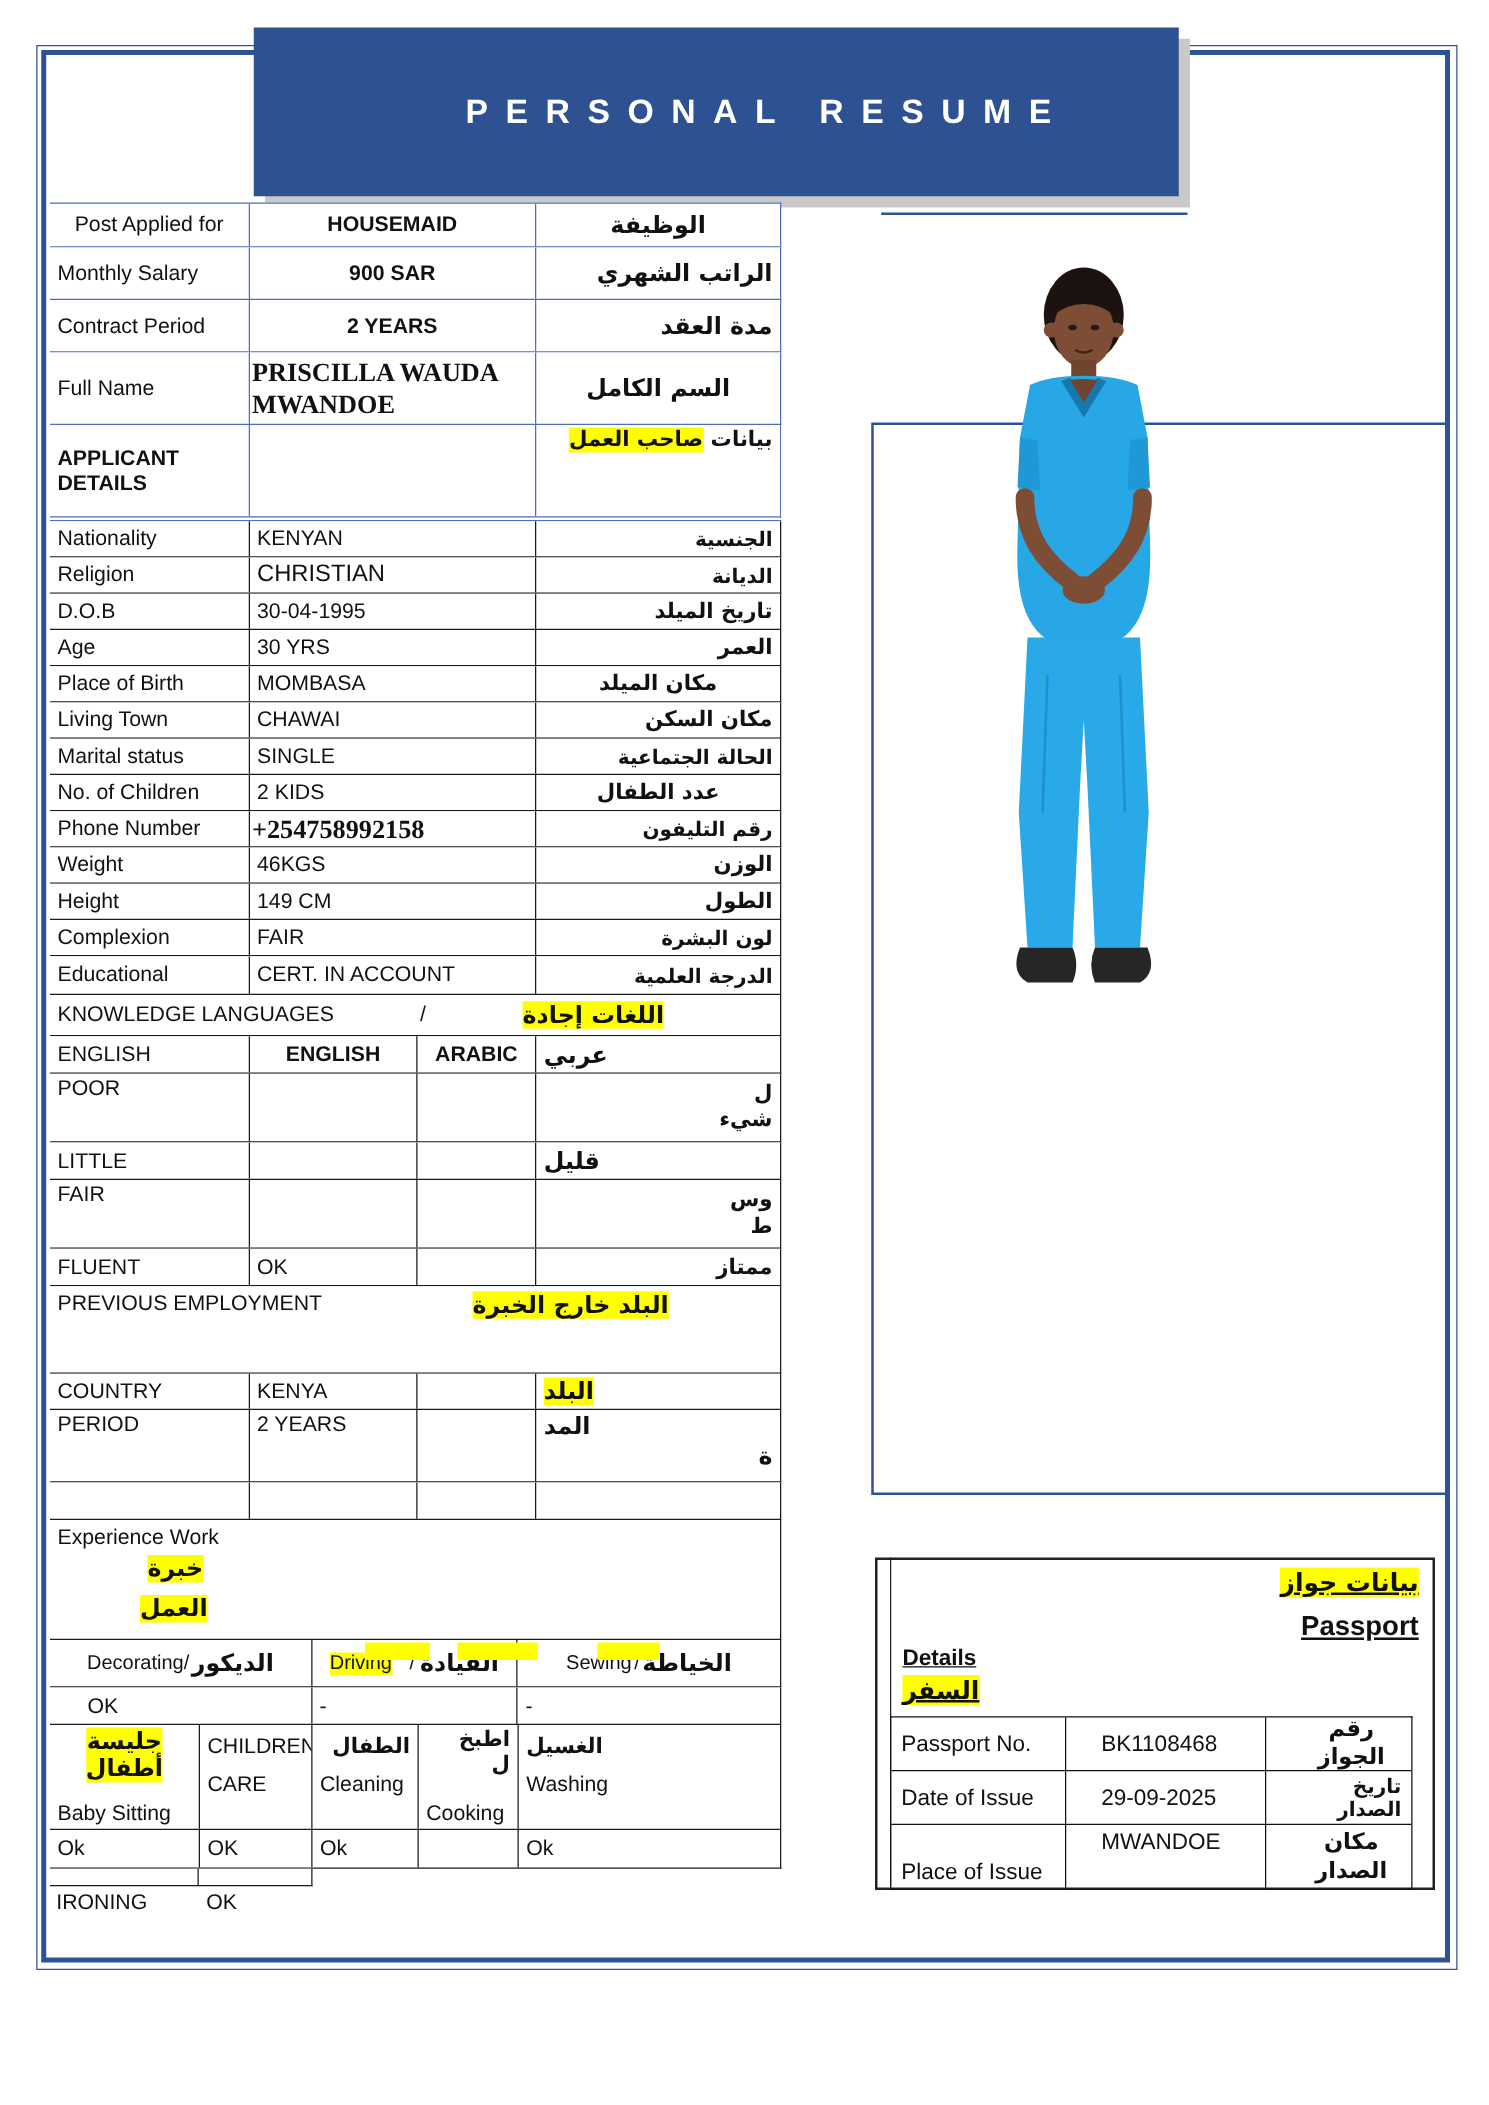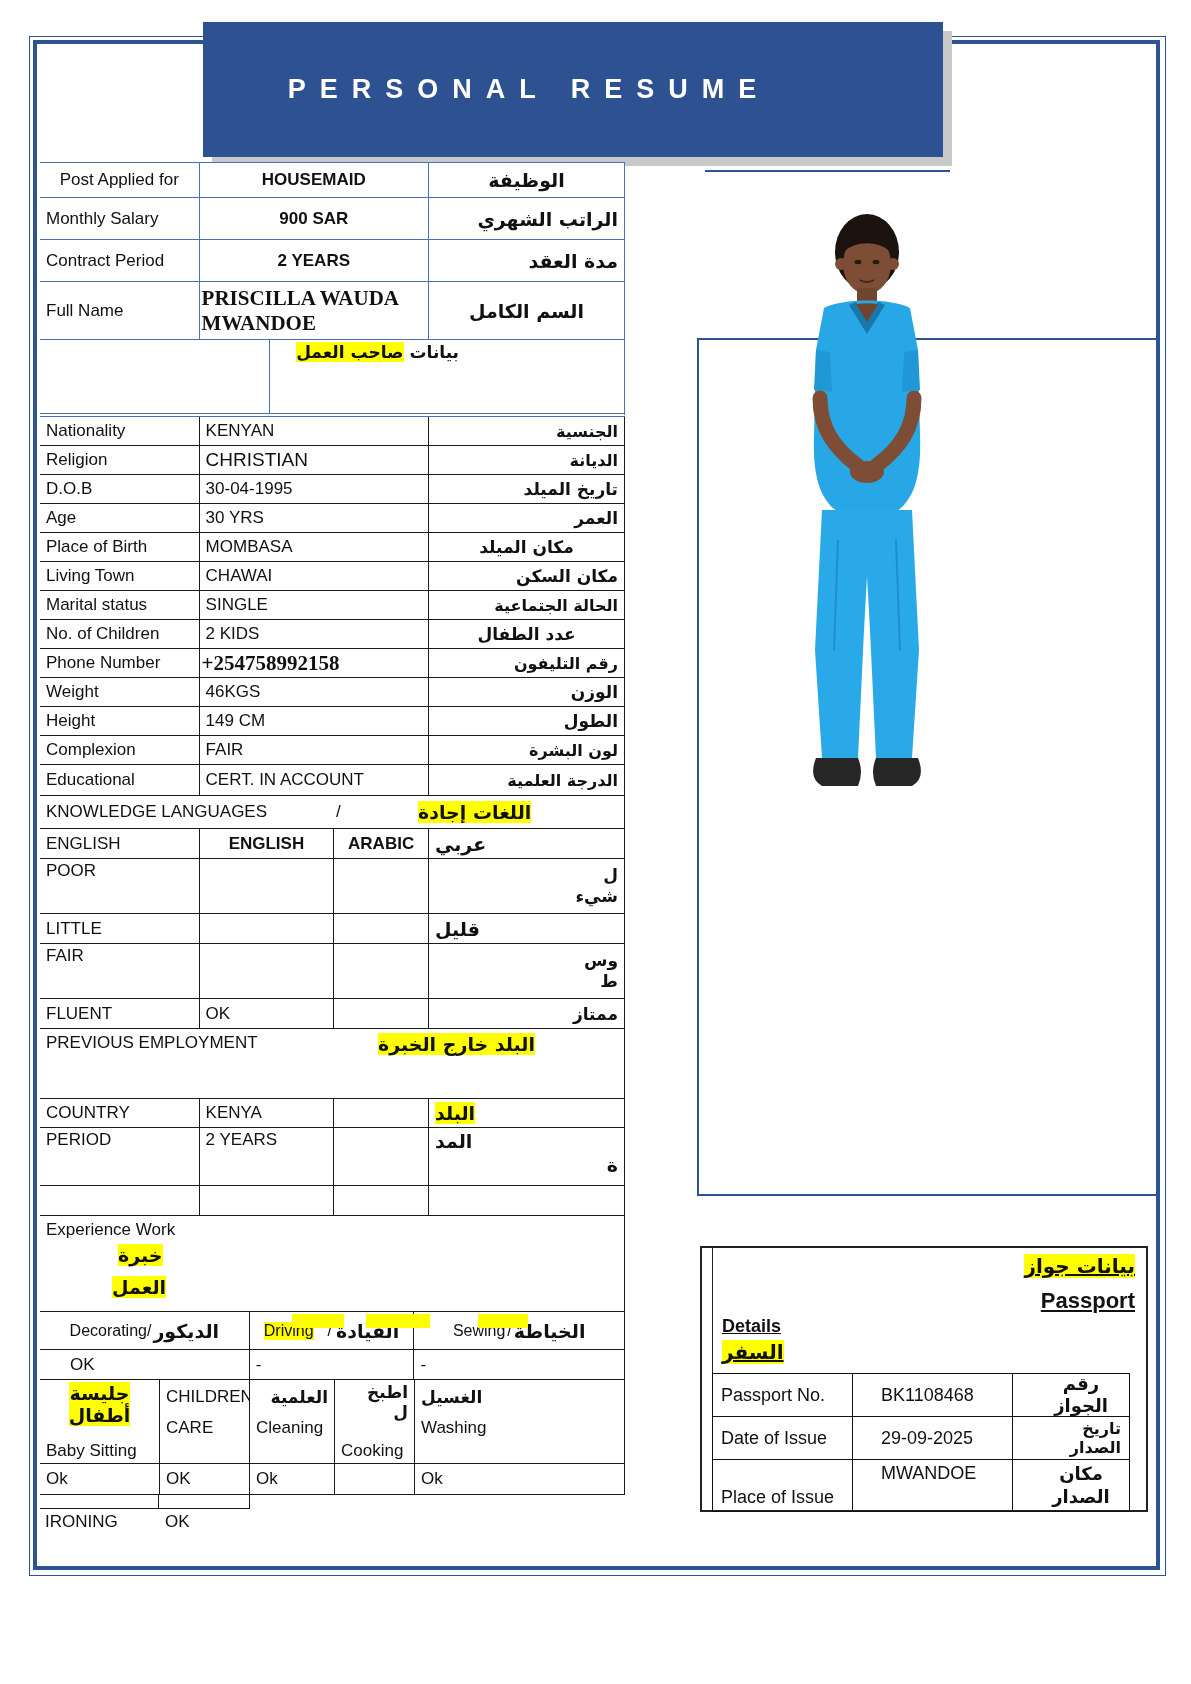--- a/index.html
+++ b/index.html
@@ -4,21 +4,21 @@
 <style>
   html,body{margin:0;padding:0;background:#fff;}
   .page{position:relative;width:1191px;height:1684px;background:#fff;overflow:hidden;
         font-family:"Liberation Sans","DejaVu Sans",sans-serif;color:#111;}
   .abs{position:absolute;}
   
   .frame-outer{left:29px;top:36px;width:1137px;height:1540px;border:1px solid #2e5395;box-sizing:border-box;}
   .frame-inner{left:33px;top:40px;width:1127px;height:1530px;border:4px solid #2e5395;box-sizing:border-box;}
   
   .banner{left:203px;top:22px;width:740px;height:135px;background:#2e5191;box-shadow:9px 9px 0 #c9c9c9;
-          display:flex;align-items:center;justify-content:center;padding-right:88px;box-sizing:border-box;}
+          display:flex;align-items:center;justify-content:flex-end;padding-right:88px;box-sizing:border-box;}
   .banner h1{color:#fff;font-size:27px;font-weight:bold;letter-spacing:14px;margin:0;white-space:nowrap;}
   .hline{left:705px;top:170px;width:245px;height:0;border-top:2px solid #2e5395;}
   
   .tbl{left:40px;top:162px;width:585px;}
   .row{display:flex;box-sizing:border-box;border-bottom:1.6px solid #1a1a1a;border-right:1.6px solid #1a1a1a;
        position:relative;background:#fff;}
   .row.blue, .row.blue .c{border-color:#4d6fb8;}
   .row.first{border-top:1.6px solid #4d6fb8;}
   .c{box-sizing:border-box;border-right:1.6px solid #1a1a1a;display:flex;flex-direction:column;
      justify-content:center;padding:2px 6px;overflow:hidden;font-size:17px;}
@@ -104,20 +104,23 @@
           <span>Full Name</span>
         </div>
       <div class="c w230 ser" style="padding:0 2px">
           <span>PRISCILLA WAUDA MWANDOE</span>
         </div>
       <div class="c w195 cc">
           <span class="ar big">السم الكامل</span>
         </div>
     </div>
     <div class="row blue" style="height:77px;border-bottom:4px double #4d6fb8">
+      <div class="c w160 b">
+          <span>APPLICANT DETAILS</span>
+        </div>
       <div class="c w230"></div>
       <div class="c w195 cr ctop">
         <span class="ar"><span>بيانات </span><span class="hl">صاحب العمل</span></span>
       </div>
     </div>
 
     <div class="row" style="height:29px">
       <div class="c w160">
           <span>Nationality</span>
         </div>
@@ -414,21 +417,21 @@
       <div class="c w120 ctop">
         <span class="ar hl big" style="align-self:center">جليسة</span>
         <span class="ar hl big" style="align-self:center">أطفال</span>
         <span style="margin-top:auto">Baby Sitting</span>
       </div>
       <div class="c w90 ctop" style="line-height:1.8">
         <span>CHILDREN</span>
         <span>CARE</span>
       </div>
       <div class="c w85 ctop" style="line-height:1.8">
-        <span class="ar">العلمية</span>
+        <span class="ar">الطفال</span>
         <span>Cleaning</span>
       </div>
       <div class="c w80 ctop">
         <span class="ar">اطبخ</span>
         <span class="ar" style="padding-left:28px">ل</span>
         <span style="margin-top:auto">Cooking</span>
       </div>
       <div class="c fill ctop" style="line-height:1.8">
         <span class="ar" style="align-self:flex-start">الغسيل</span>
         <span>Washing</span>

